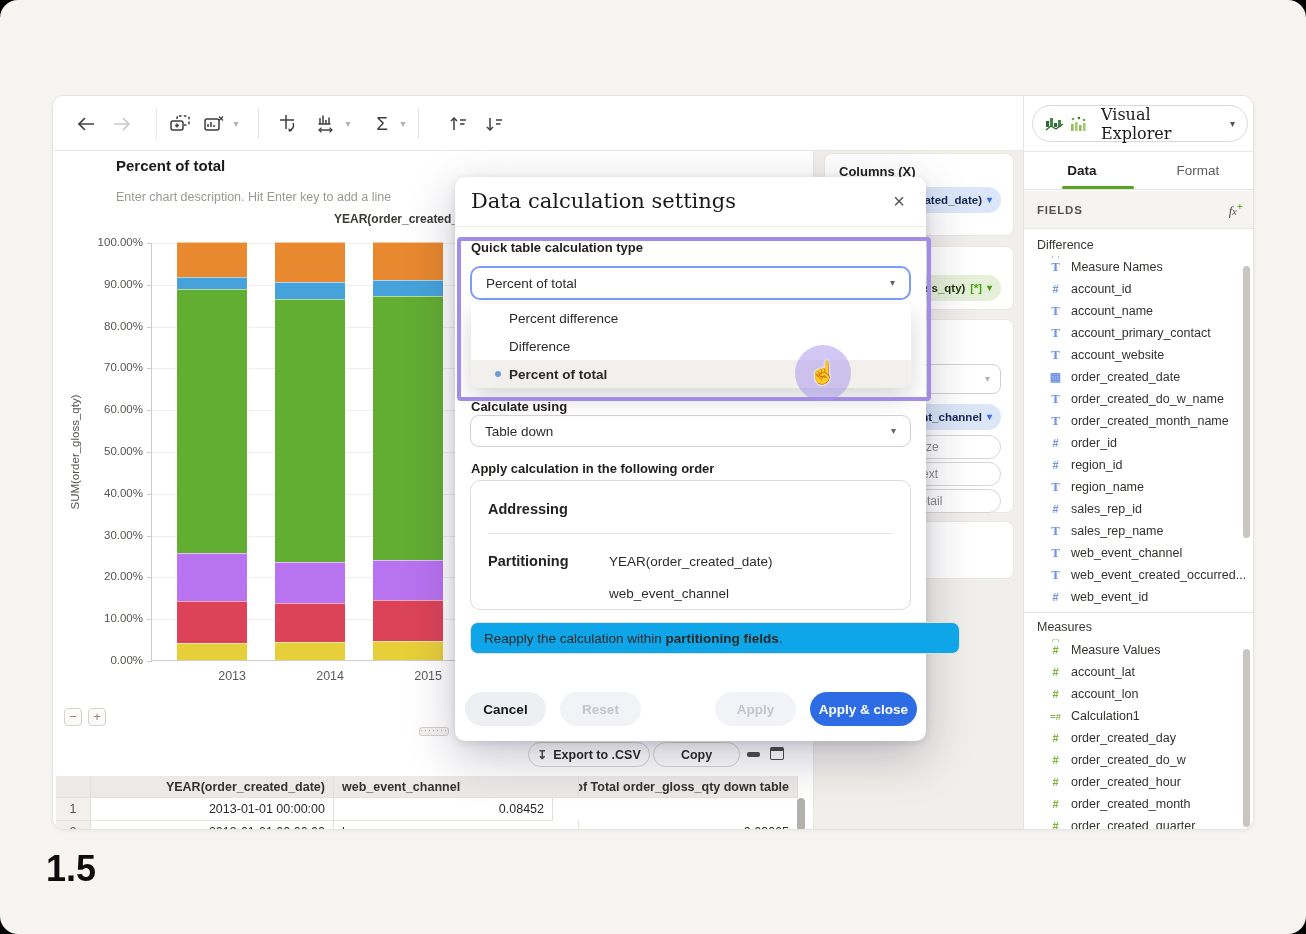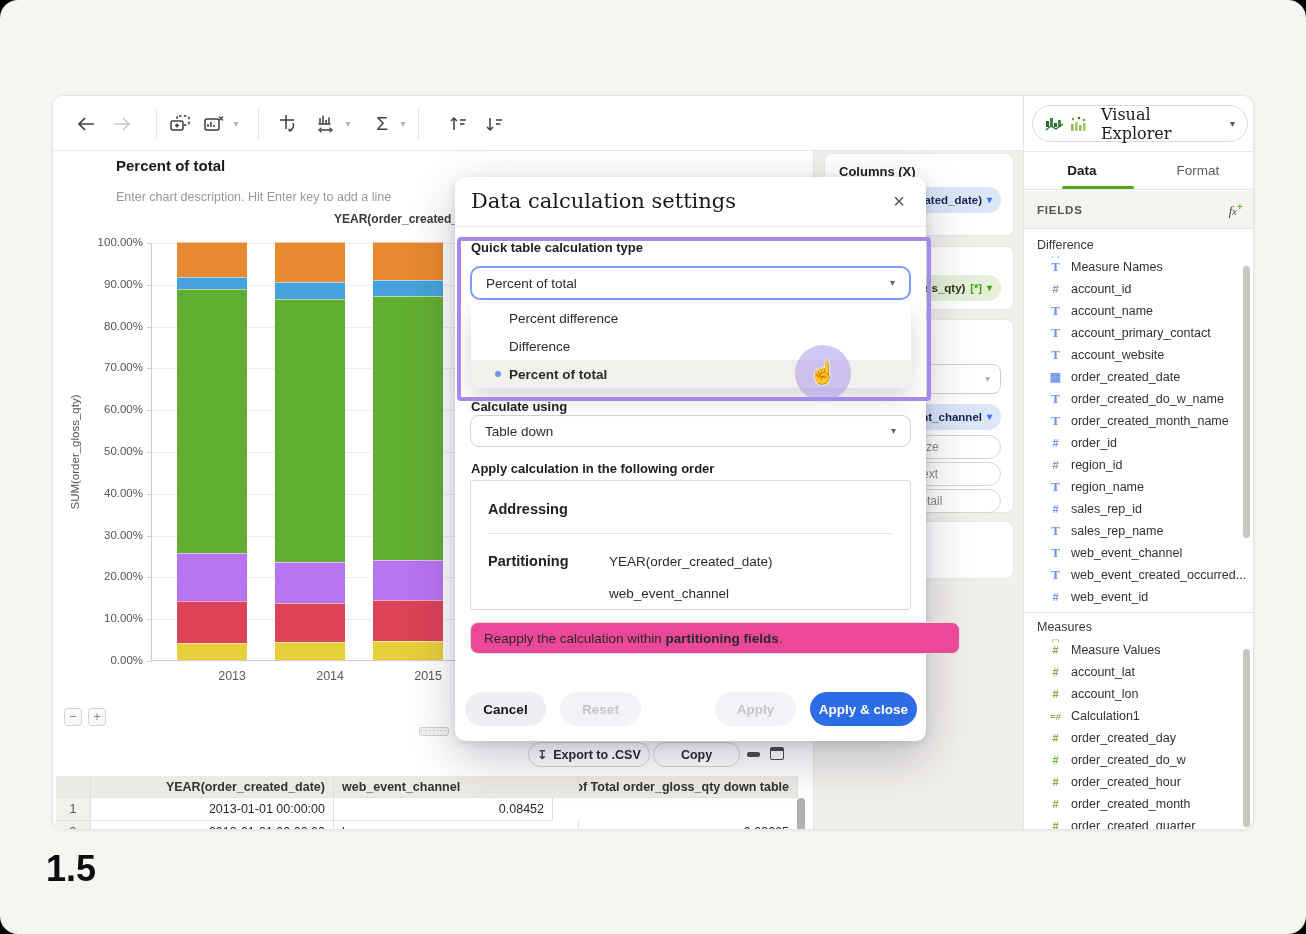--- a/index.html
+++ b/index.html
@@ -91,25 +91,25 @@
   .modal-hr{position:absolute;left:0;top:49px;width:471px;height:1px;background:#ecebe7;}
   .mlabel{position:absolute;left:16px;font-size:13px;font-weight:700;color:#1f1e1c;}
   .mselect{position:absolute;left:15px;width:441px;background:#fff;display:flex;align-items:center;padding:0 14px;font-size:13.5px;color:#2e2c29;cursor:pointer;}
   .mselect .caret{margin-left:auto;color:#66645f;}
   .sel-open{top:89px;height:34px;border:2px solid #7e9cf3;border-radius:10px;}
   .sel-plain{top:238px;height:32px;border:1.5px solid #d3d1cc;border-radius:9px;}
   .menu{position:absolute;left:16px;top:127px;width:440px;height:84px;background:#fff;border-radius:0 0 10px 10px;box-shadow:0 10px 24px rgba(0,0,0,.16);z-index:5;overflow:hidden;}
   .opt{position:relative;height:28px;display:flex;align-items:center;padding-left:38px;font-size:13.5px;color:#2b2a27;cursor:pointer;}
   .opt.sel{background:#f1f0ed;font-weight:700;}
   .opt .bdot{position:absolute;left:24px;top:11px;width:6px;height:6px;border-radius:50%;background:#6b9bd8;}
-  .order-box{position:absolute;left:15px;top:303px;width:441px;height:130px;border:1px solid #dedcd7;border-radius:3px;}
+  .order-box{position:absolute;left:15px;top:303px;width:441px;height:130px;border:1px solid #dedcd7;border-radius:10px;}
   .ob-head{position:absolute;left:17px;font-size:14.5px;font-weight:700;color:#242320;}
   .ob-div{position:absolute;left:17px;right:17px;top:52px;height:1px;background:#e8e6e1;}
   .pfield{height:32px;line-height:18px;font-size:13.5px;color:#2e2c29;}
-  .note{position:absolute;left:15px;top:445px;width:490px;height:32px;background:#ec4899;border:1px solid #e2e0db;border-radius:8px;display:flex;align-items:center;padding:0 13px;font-size:13.5px;color:#2b2a27;white-space:pre;}
+  .note{position:absolute;left:15px;top:445px;width:490px;height:32px;background:#0ea5e9;border:1px solid #e2e0db;border-radius:8px;display:flex;align-items:center;padding:0 13px;font-size:13.5px;color:#2b2a27;white-space:pre;}
   .mbtn{position:absolute;top:515px;height:34px;border-radius:17px;border:none;font-size:13.5px;font-weight:600;display:flex;align-items:center;justify-content:center;cursor:pointer;font-family:"Liberation Sans",sans-serif;}
   .mbtn.cancel{left:10px;width:81px;background:#edeff3;color:#17161a;}
   .mbtn.disabled{background:#f2f3f6;color:#c3c6cd;cursor:default;}
   .mbtn.reset{left:105px;width:81px;}
   .mbtn.apply{left:260px;width:81px;}
   .mbtn.primary{left:355px;width:107px;background:#2d6ce5;color:#fff;}
 
   .hl-box{position:absolute;left:457px;top:237px;width:474px;height:164px;border:4px solid #a38ce8;border-radius:4px;z-index:70;pointer-events:none;}
   .cursor-dot{position:absolute;left:795px;top:345px;width:56px;height:56px;border-radius:50%;background:rgba(166,146,236,.5);z-index:80;display:flex;align-items:center;justify-content:center;pointer-events:none;}
   .cursor-dot span{font-size:22px;color:#1f1f1f;text-shadow:0 0 3px #fff,0 0 2px #fff;}

